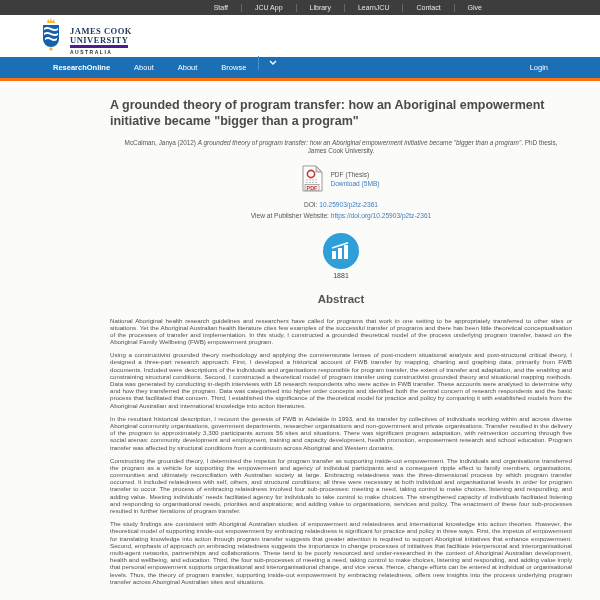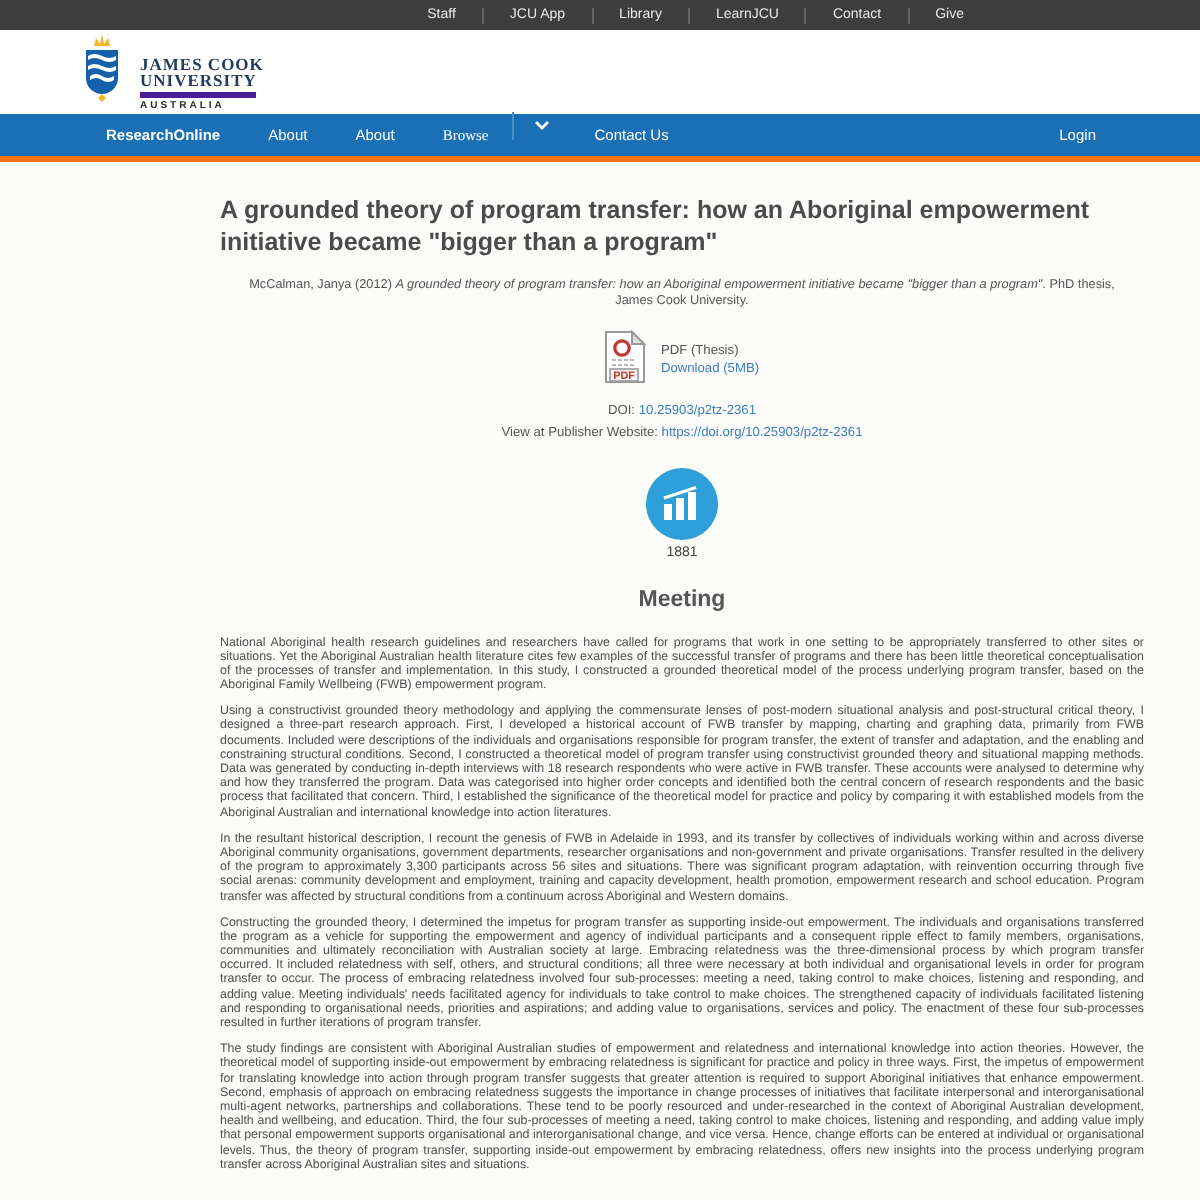--- a/index.html
+++ b/index.html
@@ -38,21 +38,21 @@
     font-size: 5px; letter-spacing: 1.5px; color: #2b2b2b; font-weight: bold; margin-top: 2px;
   }
 
   
   .navbar {
     height: 24px; background: #1b6fb5; border-bottom: 3px solid #f97316;
     display: flex; align-items: center; padding: 0 0 0 53px;
   }
   .navbar a { color: #fff; text-decoration: none; font-size: 7.5px; padding: 0 12px; line-height: 24px; }
   .navbar .brand { font-weight: bold; padding-left: 0; }
-  .nav-split { display: flex; align-items: flex-start; font-family: Liberation Serif, serif; }
+  .nav-split { display: flex; align-items: flex-start; }
   .nav-caret {
     border-left: 1px solid #4a90c8; padding: 0 10px; height: 14px;
     display: flex; align-items: center; cursor: pointer;
   }
   .navbar .login { margin-left: auto; margin-right: 40px; }
 
   
   .main { width: 462px; margin-left: 110px; padding-top: 16px; }
 
   h1.title {
@@ -133,21 +133,20 @@
   <a href="#">About</a>
   <a href="#">About</a>
   <span class="nav-split">
     <a href="#">Browse</a>
     <span class="nav-caret">
       <svg width="8" height="5" viewBox="0 0 8 5">
         <polyline points="1,1 4,4 7,1" fill="none" stroke="#ffffff" stroke-width="1.4"></polyline>
       </svg>
     </span>
   </span>
-  <a href="#">Contact Us</a>
   <a href="#" class="login">Login</a>
 </div>
 
 <div class="main">
 
   <h1 class="title">A grounded theory of program transfer: how an Aboriginal empowerment initiative became "bigger than a program"</h1>
 
   <div class="citation"><span>McCalman, Janya (2012) </span><span class="it">A grounded theory of program transfer: how an Aboriginal empowerment initiative became "bigger than a program"</span><span>. PhD thesis, James Cook University.</span></div>
 
   <div class="docblock">
@@ -179,21 +178,21 @@
       <svg width="20" height="18" viewBox="0 0 20 18">
         <rect x="1" y="9" width="4" height="8" fill="#fff"></rect>
         <rect x="7" y="6" width="4" height="11" fill="#fff"></rect>
         <rect x="13" y="3" width="4" height="14" fill="#fff"></rect>
         <line x1="1" y1="6" x2="17" y2="0.8" stroke="#fff" stroke-width="1.6"></line>
       </svg>
     </span>
     <div class="stats-count">1881</div>
   </div>
 
-  <h2 class="abstract-h">Meeting</h2>
+  <h2 class="abstract-h">Abstract</h2>
 
   <div class="abstract">
     <p>National Aboriginal health research guidelines and researchers have called for programs that work in one setting to be appropriately transferred to other sites or situations. Yet the Aboriginal Australian health literature cites few examples of the successful transfer of programs and there has been little theoretical conceptualisation of the processes of transfer and implementation. In this study, I constructed a grounded theoretical model of the process underlying program transfer, based on the Aboriginal Family Wellbeing (FWB) empowerment program.</p>
     <p>Using a constructivist grounded theory methodology and applying the commensurate lenses of post-modern situational analysis and post-structural critical theory, I designed a three-part research approach. First, I developed a historical account of FWB transfer by mapping, charting and graphing data, primarily from FWB documents. Included were descriptions of the individuals and organisations responsible for program transfer, the extent of transfer and adaptation, and the enabling and constraining structural conditions. Second, I constructed a theoretical model of program transfer using constructivist grounded theory and situational mapping methods. Data was generated by conducting in-depth interviews with 18 research respondents who were active in FWB transfer. These accounts were analysed to determine why and how they transferred the program. Data was categorised into higher order concepts and identified both the central concern of research respondents and the basic process that facilitated that concern. Third, I established the significance of the theoretical model for practice and policy by comparing it with established models from the Aboriginal Australian and international knowledge into action literatures.</p>
     <p>In the resultant historical description, I recount the genesis of FWB in Adelaide in 1993, and its transfer by collectives of individuals working within and across diverse Aboriginal community organisations, government departments, researcher organisations and non-government and private organisations. Transfer resulted in the delivery of the program to approximately 3,300 participants across 56 sites and situations. There was significant program adaptation, with reinvention occurring through five social arenas: community development and employment, training and capacity development, health promotion, empowerment research and school education. Program transfer was affected by structural conditions from a continuum across Aboriginal and Western domains.</p>
     <p>Constructing the grounded theory, I determined the impetus for program transfer as supporting inside-out empowerment. The individuals and organisations transferred the program as a vehicle for supporting the empowerment and agency of individual participants and a consequent ripple effect to family members, organisations, communities and ultimately reconciliation with Australian society at large. Embracing relatedness was the three-dimensional process by which program transfer occurred. It included relatedness with self, others, and structural conditions; all three were necessary at both individual and organisational levels in order for program transfer to occur. The process of embracing relatedness involved four sub-processes: meeting a need, taking control to make choices, listening and responding, and adding value. Meeting individuals' needs facilitated agency for individuals to take control to make choices. The strengthened capacity of individuals facilitated listening and responding to organisational needs, priorities and aspirations; and adding value to organisations, services and policy. The enactment of these four sub-processes resulted in further iterations of program transfer.</p>
     <p>The study findings are consistent with Aboriginal Australian studies of empowerment and relatedness and international knowledge into action theories. However, the theoretical model of supporting inside-out empowerment by embracing relatedness is significant for practice and policy in three ways. First, the impetus of empowerment for translating knowledge into action through program transfer suggests that greater attention is required to support Aboriginal initiatives that enhance empowerment. Second, emphasis of approach on embracing relatedness suggests the importance in change processes of initiatives that facilitate interpersonal and interorganisational multi-agent networks, partnerships and collaborations. These tend to be poorly resourced and under-researched in the context of Aboriginal Australian development, health and wellbeing, and education. Third, the four sub-processes of meeting a need, taking control to make choices, listening and responding, and adding value imply that personal empowerment supports organisational and interorganisational change, and vice versa. Hence, change efforts can be entered at individual or organisational levels. Thus, the theory of program transfer, supporting inside-out empowerment by embracing relatedness, offers new insights into the process underlying program transfer across Aboriginal Australian sites and situations.</p>
   </div>
 
 </div>

